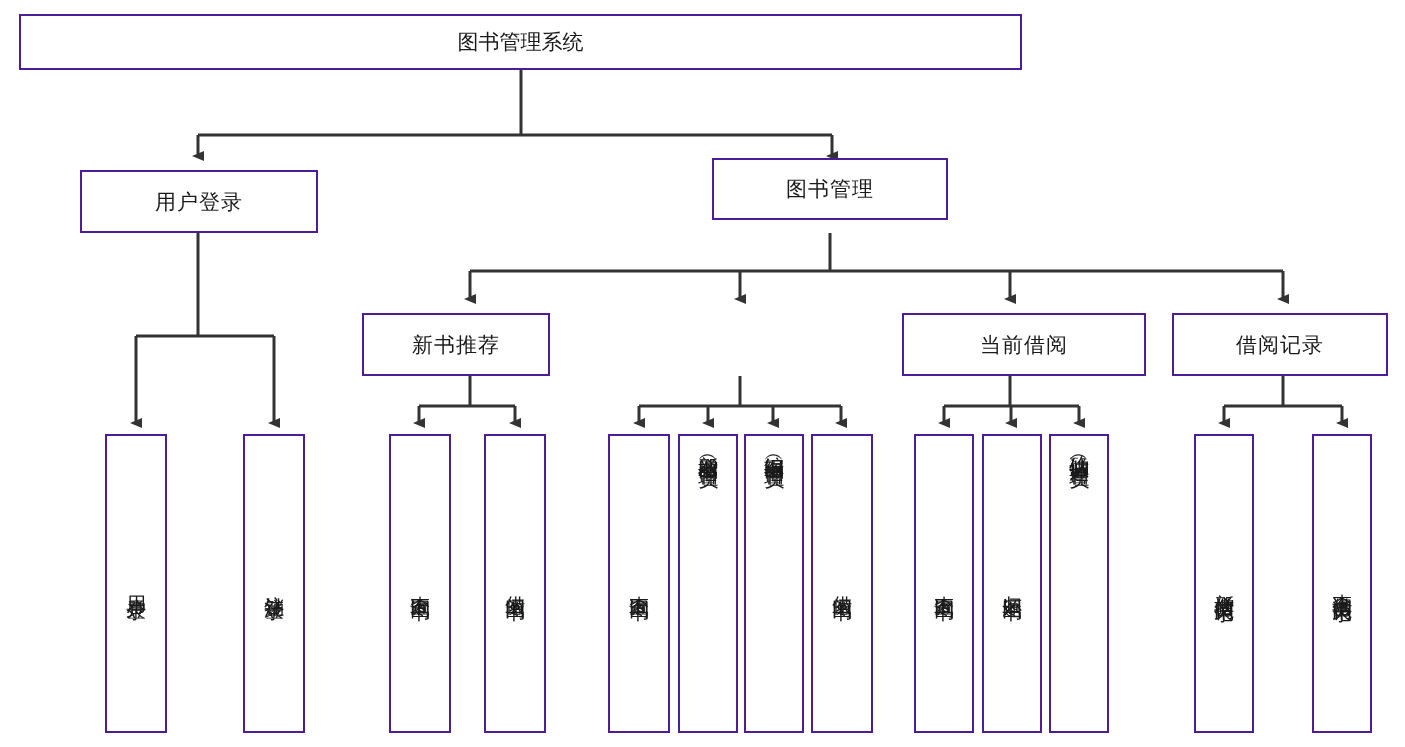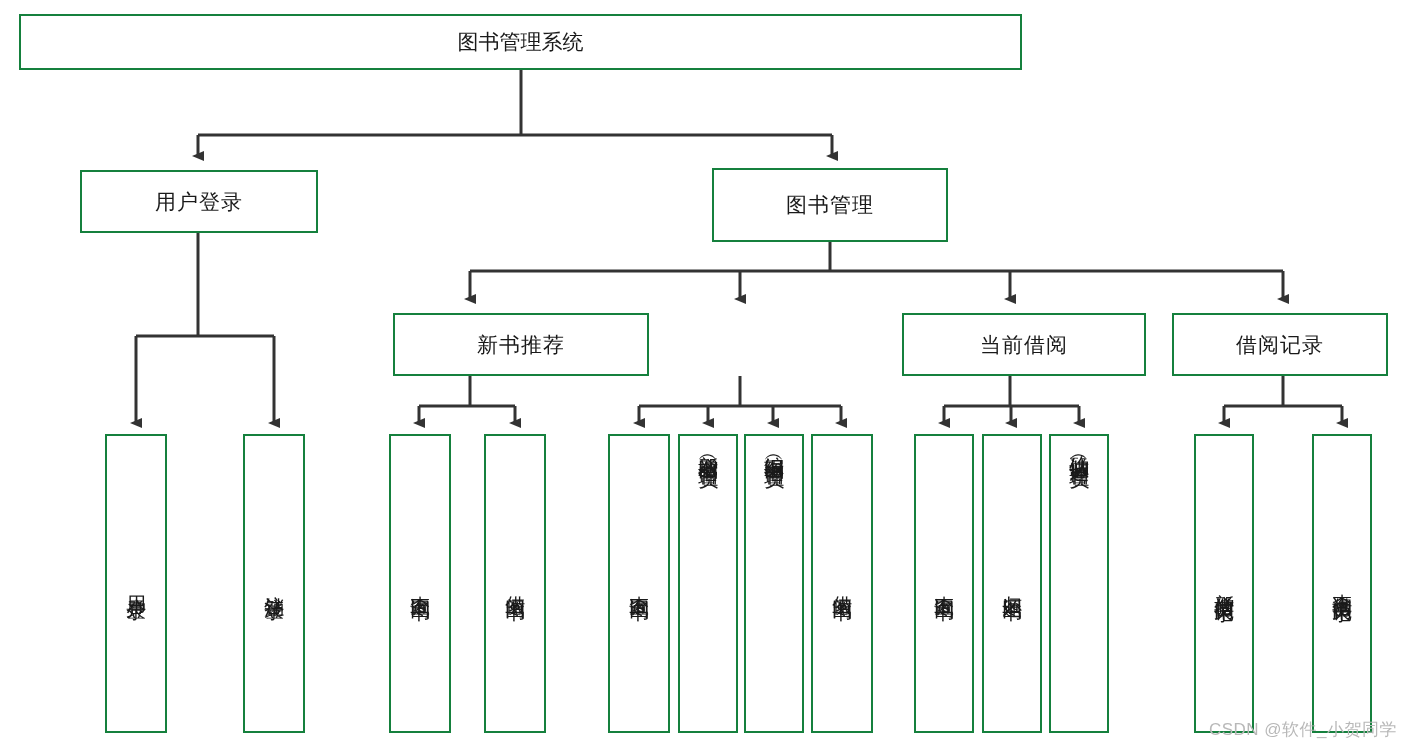--- a/index.html
+++ b/index.html
@@ -22,21 +22,21 @@
     left: 0;
     top: 0;
     width: 1405px;
     height: 747px;
     pointer-events: none;
   }
   .node {
     position: absolute;
     box-sizing: border-box;
     background: #ffffff;
-    border: 2px solid #15803d;
+    border: 2px solid #4c1d95;
     display: flex;
     align-items: center;
     justify-content: center;
     color: #1a1a1a;
   }
   .node.horiz {
     font-size: 21px;
     letter-spacing: 1px;
   }
   .node.root {
@@ -133,25 +133,25 @@
   </svg>
 
   <div class="node root" style="left:19px; top:14px; width:1003px; height:56px;">
     <span>图书管理系统</span>
   </div>
 
   <div class="node horiz" style="left:80px; top:170px; width:238px; height:63px;">
     <span>用户登录</span>
   </div>
 
-  <div class="node horiz" style="left:712px; top:168px; width:236px; height:74px;">
+  <div class="node horiz" style="left:712px; top:158px; width:236px; height:62px;">
     <span>图书管理</span>
   </div>
 
-  <div class="node horiz" style="left:362px; top:313px; width:256px; height:63px;margin-left:31px;">
+  <div class="node horiz" style="left:362px; top:313px; width:188px; height:63px;">
     <span>新书推荐</span>
   </div>
 
 
   <div class="node horiz" style="left:902px; top:313px; width:244px; height:63px;">
     <span>当前借阅</span>
   </div>
 
   <div class="node horiz" style="left:1172px; top:313px; width:216px; height:63px;justify-content:center;">
     <span>借阅记录</span>
@@ -228,15 +228,14 @@
       <span class="leaf-label">新增借阅记录</span>
     </div>
   </div>
 
   <div class="node leaf" style="left:1312px; top:434px; width:60px; height:299px;">
     <div class="leaf-inner">
       <span class="leaf-label">查询借阅记录</span>
     </div>
   </div>
 
-  <div class="watermark">CSDN @软件_小贺同学</div>
 
 </div>
 
 </body></html>

